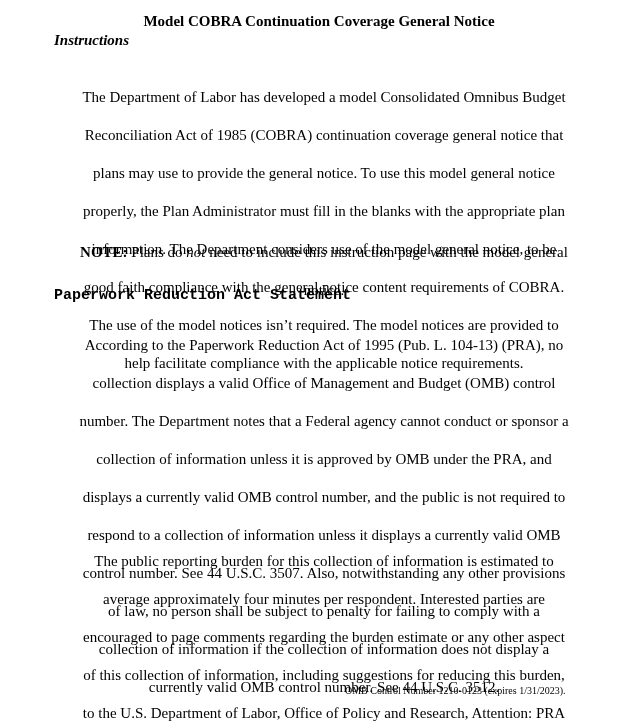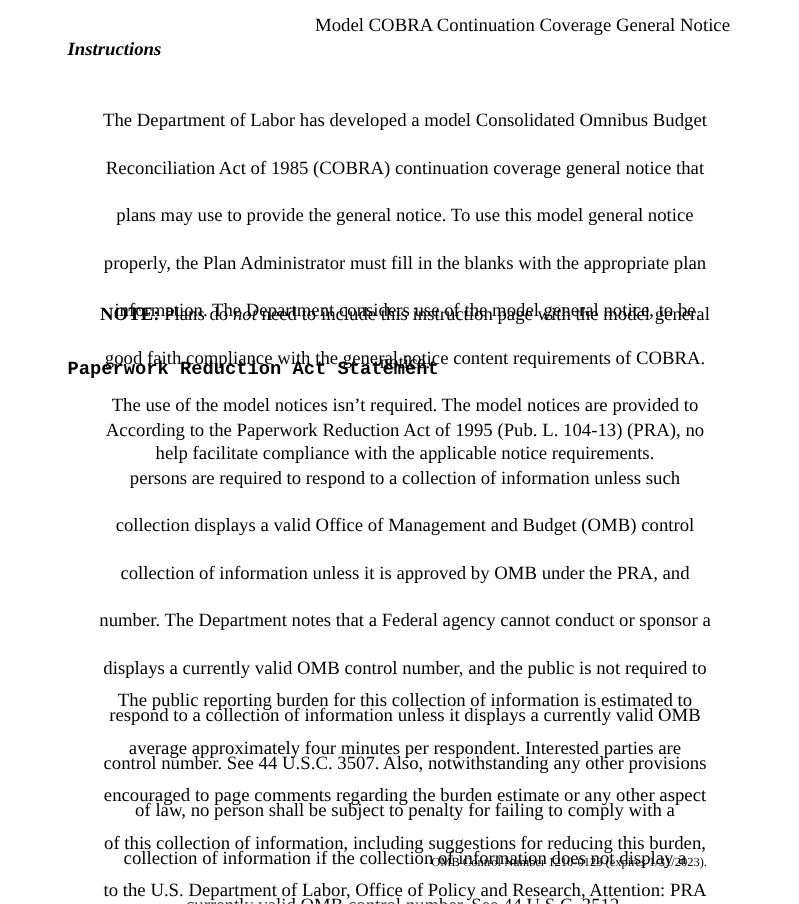--- a/index.html
+++ b/index.html
@@ -1,19 +1,19 @@
 <!DOCTYPE html>
 <html><head>
 <meta charset="utf-8">
 <style>
   html, body { margin: 0; padding: 0; background: #ffffff; }
   body { width: 639px; height: 723px; overflow: hidden; position: relative;
          font-family: "Liberation Serif", serif; color: #000; }
-  .title { position: absolute; left: 54px; top: 12px; width: 530px; text-align: right;
-           font-weight: normal; font-size: 15px; line-height: 18px; }
+  .title { position: absolute; left: 54px; top: 12px; width: 530px; text-align: center;
+           font-weight: bold; font-size: 15px; line-height: 18px; }
   .h { position: absolute; left: 54px; font-weight: bold; font-size: 15px; line-height: 18px; }
   .p { position: absolute; left: 54px; width: 540px; font-size: 15px; line-height: 19px;
        white-space: pre-line; text-align: center; }
   .line { display: block; white-space: nowrap; }
   .footer { position: absolute; left: 345px; top: 685px; font-size: 10px; line-height: 12px; white-space: nowrap; }
   b { font-weight: bold; }
   i { font-style: italic; }
 </style>
 </head>
 <body>
@@ -35,24 +35,23 @@
 
   <div class="p" style="top:224px;">
     <span class="line"><b>NOTE:</b><span> Plans do </span><i>not</i><span> need to include this instruction page with the model general</span></span>
     <span class="line">notice.</span>
   </div>
 
   <div class="h" style="top:287px;font-family:Liberation Mono, monospace;">Paperwork Reduction Act Statement</div>
 
   <div class="p" style="top:317px;">
     <span class="line">According to the Paperwork Reduction Act of 1995 (Pub. L. 104-13) (PRA), no</span>
-    <span class="line">persons are required to respond to a collection of information unless such</span>
     <span class="line">collection displays a valid Office of Management and Budget (OMB) control</span>
+    <span class="line">number.  The Department notes that a Federal agency cannot conduct or sponsor a</span>
     <span class="line">collection of information unless it is approved by OMB under the PRA, and</span>
-    <span class="line">number.  The Department notes that a Federal agency cannot conduct or sponsor a</span>
     <span class="line">displays a currently valid OMB control number, and the public is not required to</span>
     <span class="line">respond to a collection of information unless it displays a currently valid OMB</span>
     <span class="line">control number. See 44 U.S.C. 3507.  Also, notwithstanding any other provisions</span>
     <span class="line">of law, no person shall be subject to penalty for failing to comply with a</span>
     <span class="line">collection of information if the collection of information does not display a</span>
     <span class="line">currently valid OMB control number. See 44 U.S.C. 3512.</span>
   </div>
 
   <div class="p" style="top:533px;">
     <span class="line">The public reporting burden for this collection of information is estimated to</span>

